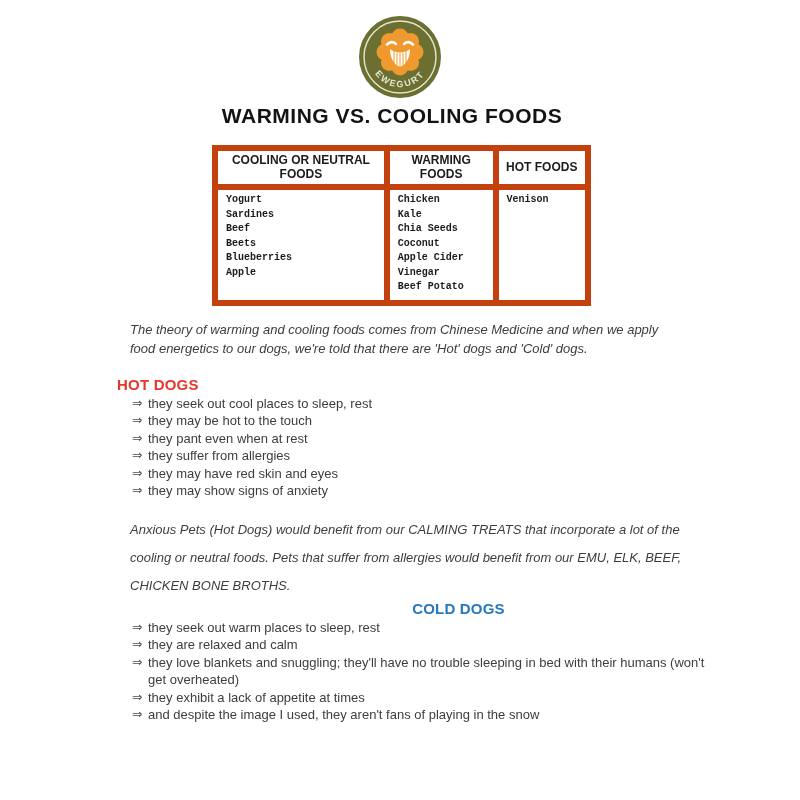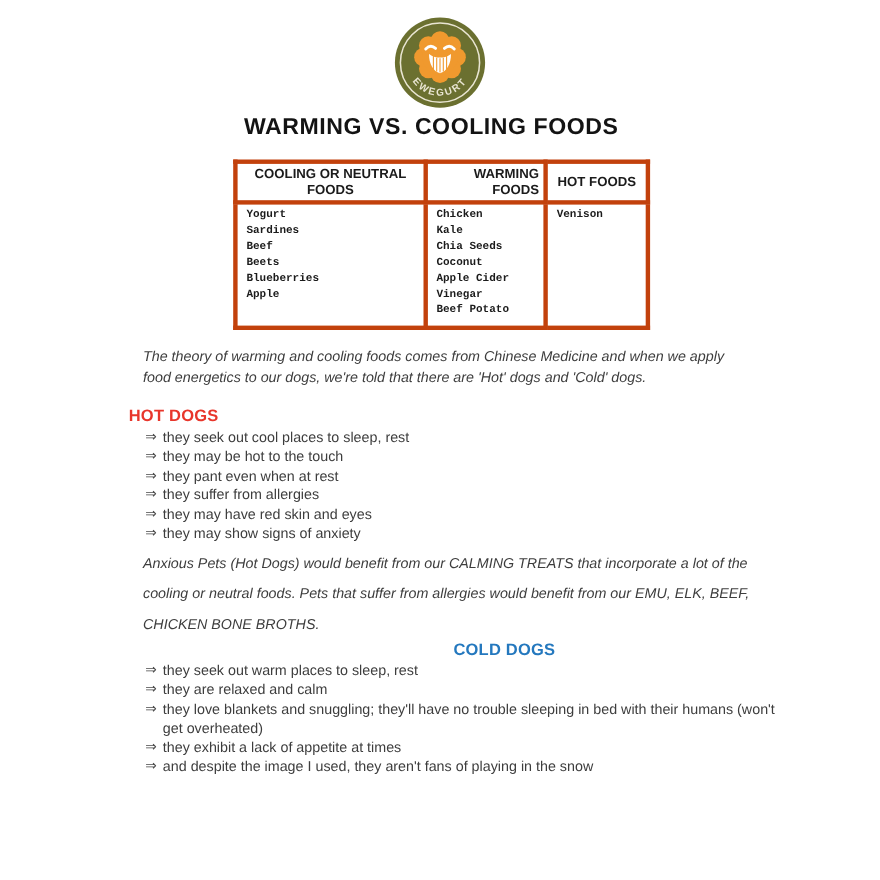--- a/index.html
+++ b/index.html
@@ -28,34 +28,34 @@
   .lg-brand{font-size:9px;letter-spacing:1.8px;fill:var(--logo-cream);font-weight:bold;}
   .page-title{
     margin:4px 16px 0 0;text-align:center;
     font-size:21px;line-height:26px;font-weight:bold;color:#131313;letter-spacing:0.5px;
   }
   .foods-table{
     border-collapse:collapse;table-layout:fixed;
     margin:16px 0 0 212px;width:379px;
     color:var(--table-text);
   }
-  .foods-table th,.foods-table td{border:4px solid #c2410c;}
+  .foods-table th,.foods-table td{border:6px solid #c2410c;}
   .foods-table th{
     font-size:12px;font-weight:bold;text-align:center;
     padding:3px 4px;line-height:13.5px;vertical-align:middle;
   }
   .foods-table th:nth-child(1){width:158px;}
-  .foods-table th:nth-child(2){width:100px;text-align:right;}
+  .foods-table th:nth-child(2){width:100px;}
   .foods-table th:nth-child(3){width:85px;}
   .foods-table td{
     vertical-align:top;padding:3px 8px 5px 8px;
     font-size:10px;font-weight:bold;line-height:14.5px;height:92px;font-family:Liberation Mono, monospace;
   }
   .para{margin:14px 0 0 130px;width:548px;font-size:13px;line-height:19px;font-style:italic;}
-  .para.spaced{margin-top:4px;width:560px;line-height:28px;}
+  .para.spaced{margin-top:16px;width:560px;line-height:28px;}
   .section-heading{margin:18px 0 0 117px;font-size:15px;line-height:18px;font-weight:bold;letter-spacing:0.2px;}
   .section-heading.hot{color:var(--hot-heading);}
   .section-heading.cold{margin-top:0;color:var(--cold-heading);text-align:center;}
   .blist{margin:1px 0 0 132px;width:575px;font-size:13px;}
   .bitem{display:flex;line-height:17.5px;}
   .arrow{flex:0 0 16px;width:16px;color:#4a4a4a;font-size:12.5px;}
   .btext{flex:1;}
 </style>
 </head>
 <body>

